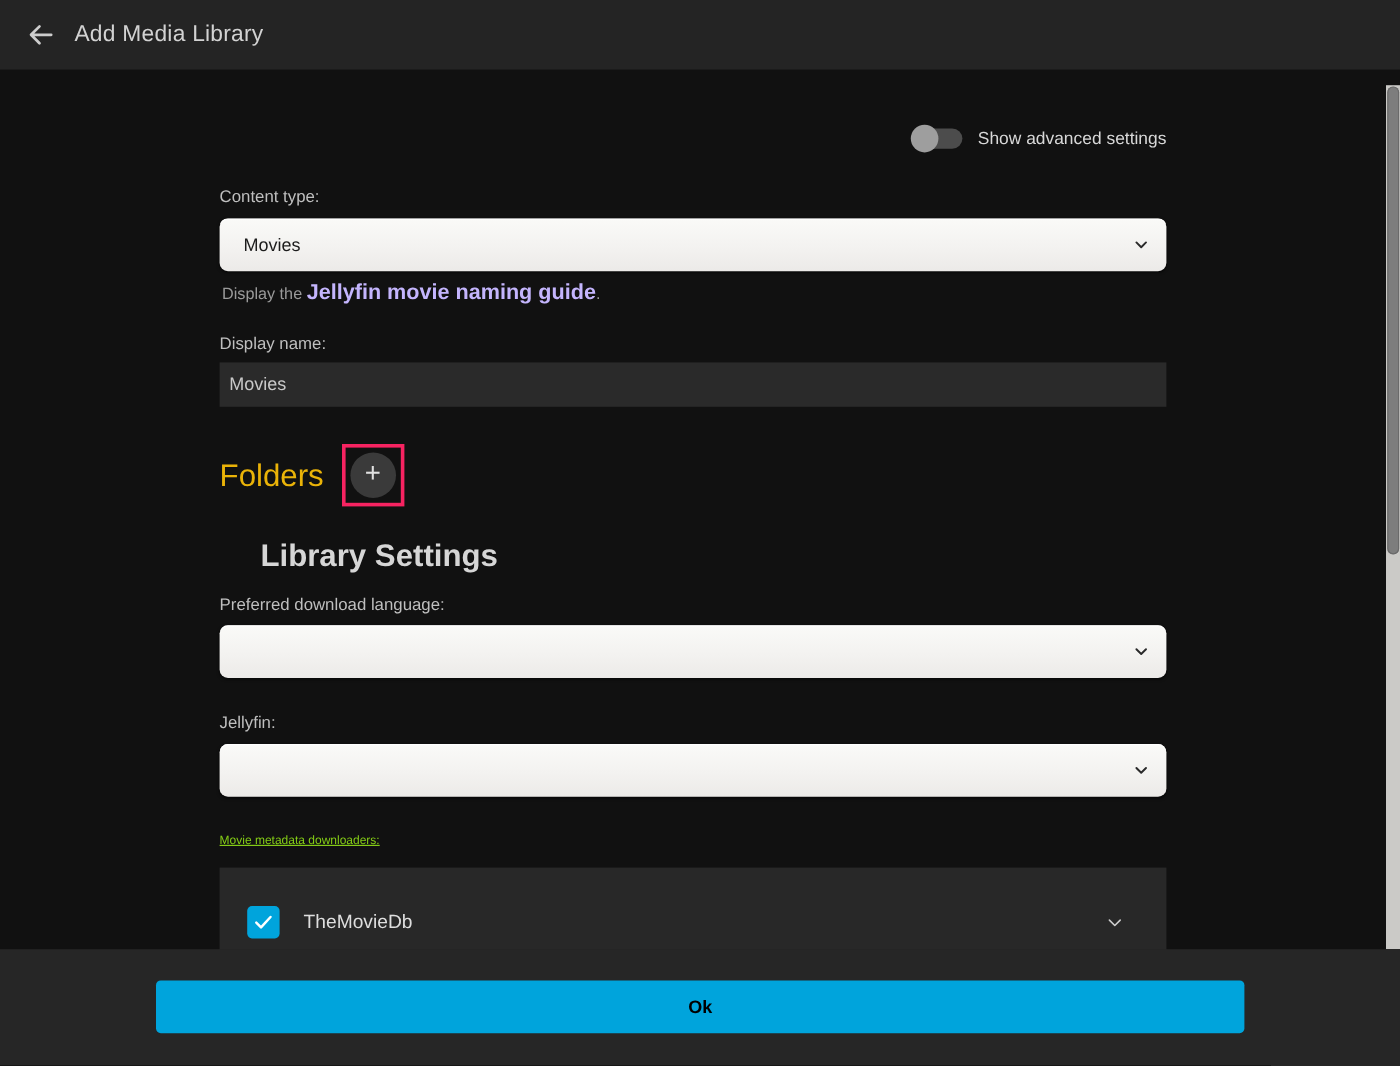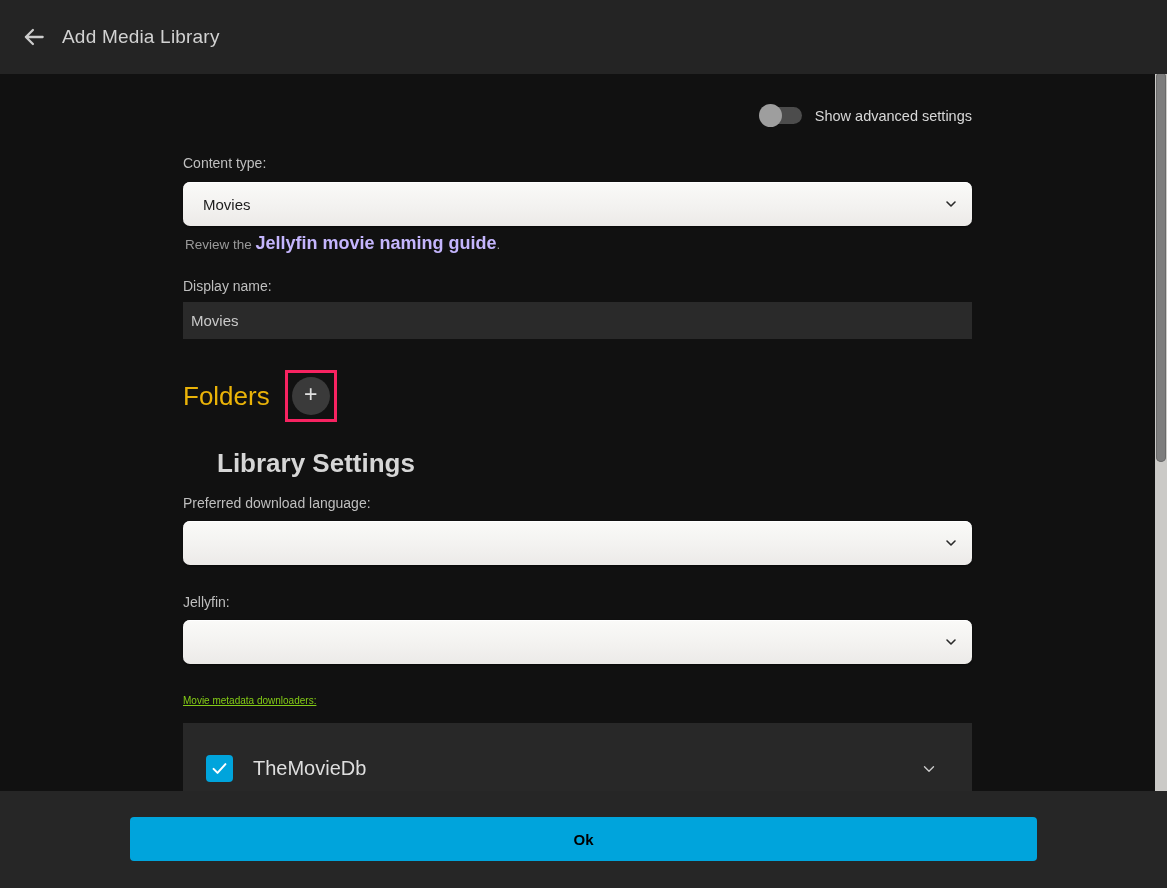--- a/index.html
+++ b/index.html
@@ -6,21 +6,21 @@
   html, body { width: 1167px; height: 888px; }
   body {
     position: relative;
     background: #111111;
     font-family: "Liberation Sans", sans-serif;
     overflow: hidden;
   }
 
   
   .header {
-    position: absolute; left: 0; top: 0; width: 1167px; height: 74px;
+    position: absolute; left: 0; top: 0; width: 1167px; height: 58px;
     background: #242424; z-index: 30;
     display: flex; align-items: center;
   }
   .back-btn {
     width: 44px; height: 44px; margin-left: 12px;
     display: flex; align-items: center; justify-content: center;
     background: transparent; border: none; cursor: pointer;
   }
   .header-title {
     color: #d2d2d2; font-size: 19px; font-weight: 400;
@@ -133,21 +133,21 @@
   }
   .checkbox {
     width: 27px; height: 27px; border-radius: 4px;
     background: #3a3a3a; flex: 0 0 auto;
     display: flex; align-items: center; justify-content: center;
     cursor: pointer;
   }
   .checkbox.checked { background: #00a4dc; }
   .checkbox svg { display: none; }
   .checkbox.checked svg { display: block; }
-  .downloader-name { color: #dedede; font-size: 20px; margin-left: 20px; }
+  .downloader-name { color: #dedede; font-size: 16px; margin-left: 20px; }
   .downloader-chevron { margin-left: auto; cursor: pointer; display: flex; }
 
   
   .footer {
     position: absolute; left: 0; top: 791px; width: 1167px; height: 97px;
     background: #262626; z-index: 40;
   }
   .ok-button {
     position: absolute; left: 130px; top: 26px; width: 907px; height: 44px;
     background: #00a4dc; border: none; border-radius: 4px;
@@ -182,21 +182,21 @@
   <div class="field-label" style="top:84px">Content type:</div>
   <div class="select" style="top:111px">
     <span>Movies</span>
     <span class="chevron">
       <svg width="16" height="16" viewBox="0 0 24 24" fill="none" stroke="#2a2a2a" stroke-width="2.4" stroke-linecap="round" stroke-linejoin="round">
         <path d="M6 9 L12 15 L18 9"></path>
       </svg>
     </span>
   </div>
   <div class="helper">
-    <span>Review the </span><a href="#">Jellyfin movie naming guide</a><span>.</span>
+    <span>Display the </span><a href="#">Jellyfin movie naming guide</a><span>.</span>
   </div>
 
   <div class="field-label" style="top:207px">Display name:</div>
   <input class="text-input" type="text" value="Movies" style="">
 
   <div class="folders-row">
     <span class="folders-heading">Folders</span>
     <span class="focus-ring">
       <button class="add-folder-btn">
         <span>+</span>

